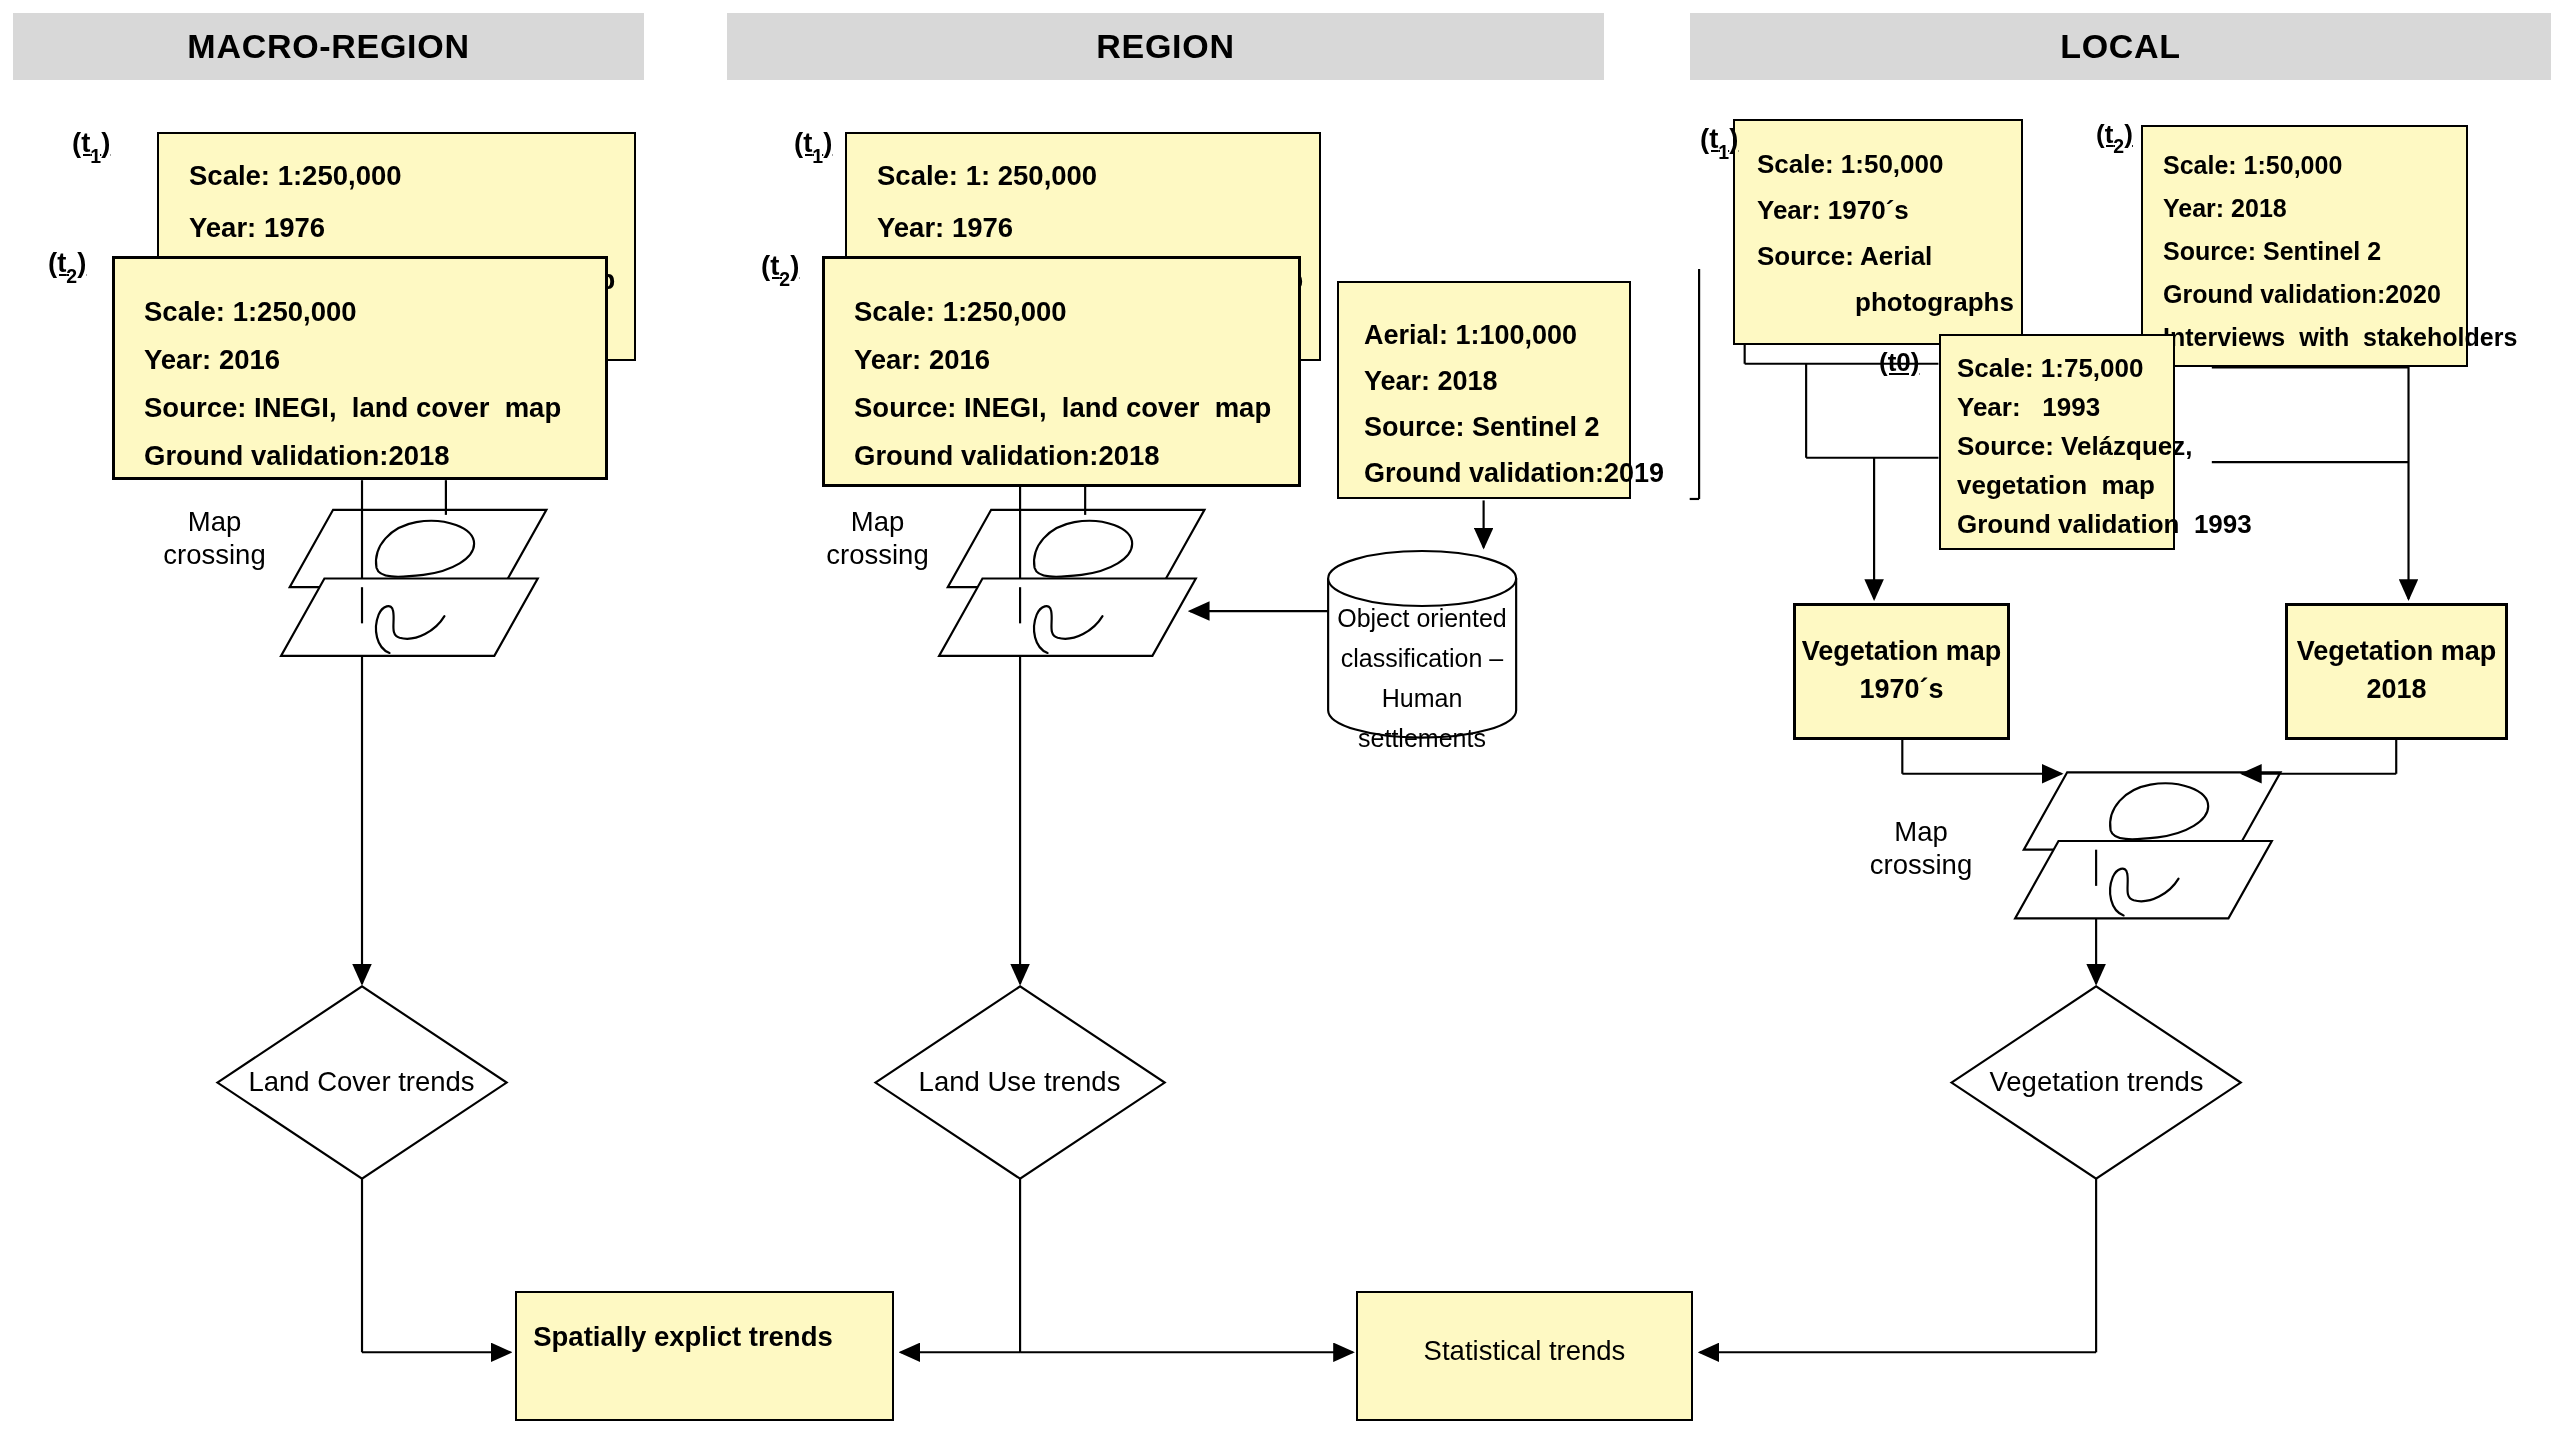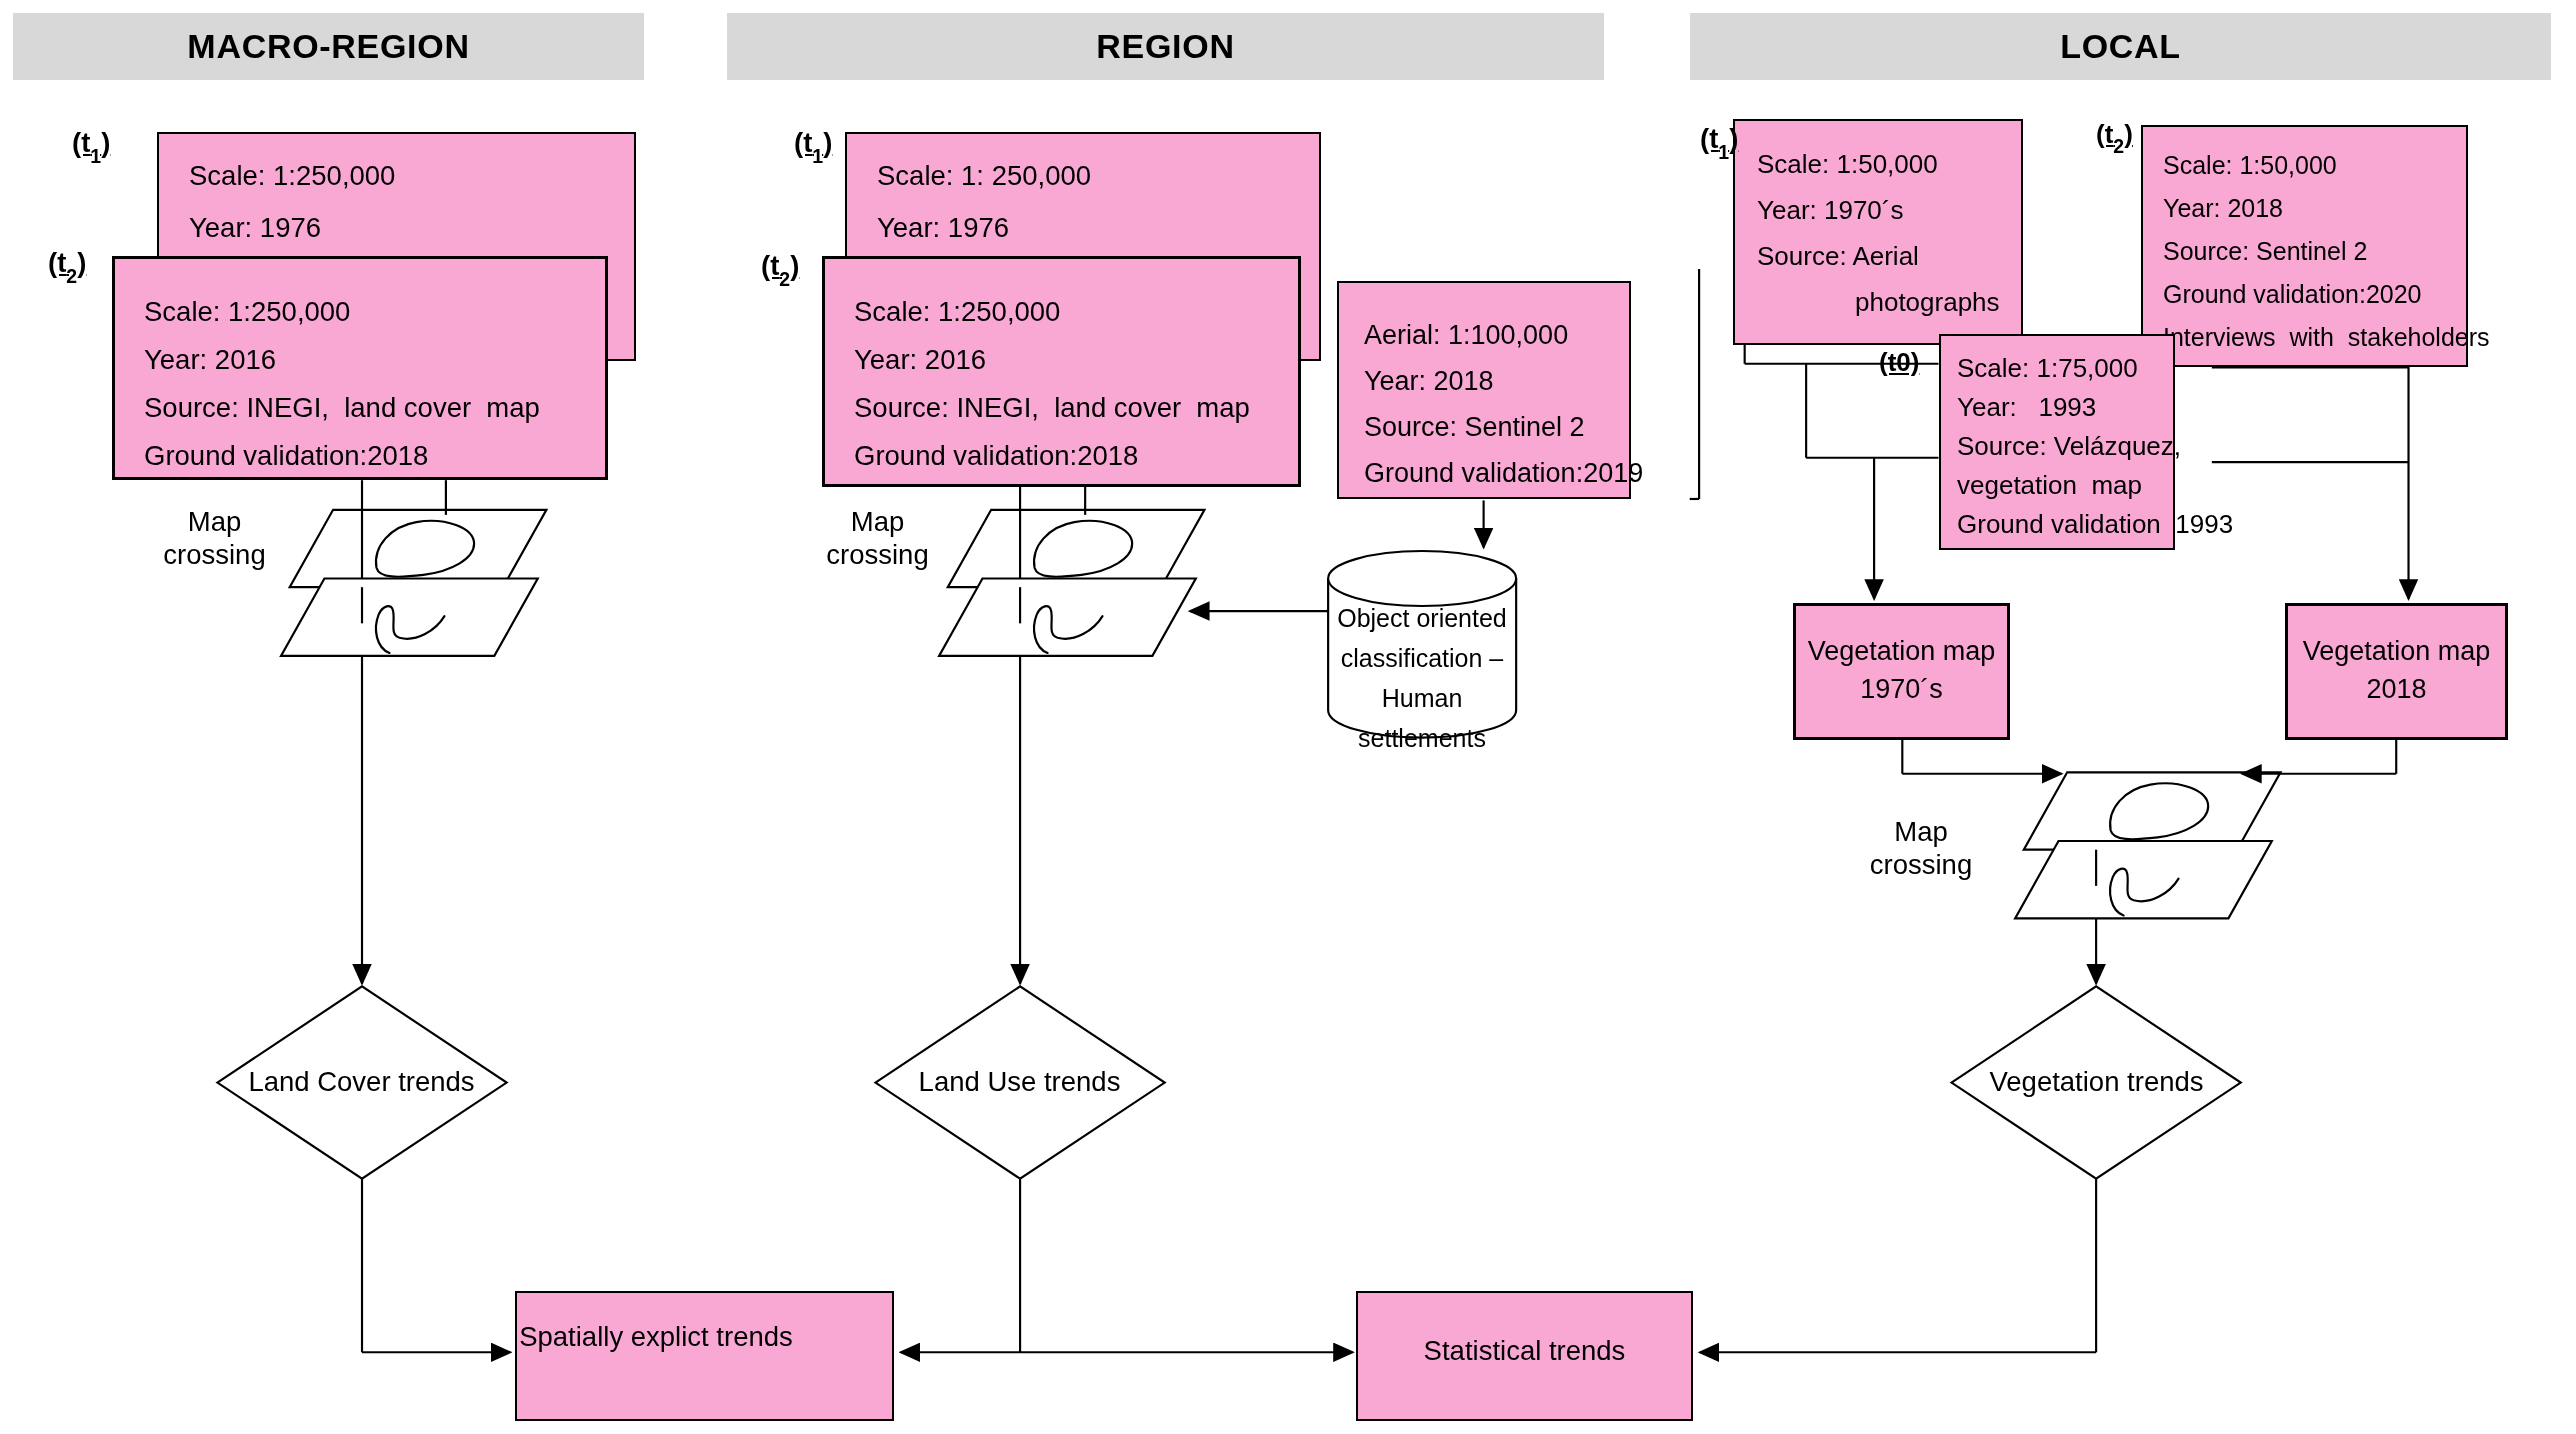--- a/index.html
+++ b/index.html
@@ -4,21 +4,21 @@
 <style>
   html,body{margin:0;padding:0;background:#fff;}
   .stage{position:relative;width:2576px;height:1434px;background:#ffffff;
          font-family:"Liberation Sans",sans-serif;color:#000;overflow:hidden;}
   svg.wires{position:absolute;left:0;top:0;z-index:1;}
   .shape{fill:#ffffff;stroke:#000;stroke-width:3;}
   .blob{fill:none;stroke:#000;stroke-width:3;stroke-linecap:round;}
   .wire{stroke:#000;stroke-width:3;fill:none;}
   .hdr{position:absolute;height:67px;background:#d8d8d8;z-index:2;
        font-weight:bold;font-size:34px;line-height:67px;text-align:center;letter-spacing:0.7px;}
-  .box{position:absolute;background:#f9a8d4;border:2.2px solid #000;box-sizing:border-box;z-index:3;}
+  .box{position:absolute;background:#fef9c3;border:2.2px solid #000;box-sizing:border-box;z-index:3;font-weight:bold;}
   .b5{border-width:3.6px;}
   .b4{border-width:2.9px;}
   .bl{display:block;white-space:pre;}
   .tl{position:absolute;z-index:5;font-weight:bold;font-size:27.5px;white-space:nowrap;text-decoration:underline;}
   .tl sub{font-size:19.5px;position:relative;bottom:-4.3px;}
   .lbl{position:absolute;z-index:5;font-size:27.5px;}
   .center{text-align:center;}
   .wrap{white-space:normal;}
 </style>
 </head>
@@ -169,21 +169,21 @@
   <div class="box b5 center" style="left:1793px;top:603px;width:217px;height:137px;padding-top:26px;font-size:27px;line-height:38px;">
     <span class="bl">Vegetation map</span>
     <span class="bl">1970´s</span>
   </div>
   <div class="box b5 center" style="left:2285px;top:603px;width:223px;height:137px;padding-top:26px;font-size:27px;line-height:38px;">
     <span class="bl">Vegetation map</span>
     <span class="bl">2018</span>
   </div>
 
   <div class="box b4" style="left:515px;top:1291px;width:379px;height:130px;"></div>
-  <div class="lbl center" style="left:488px;top:1321px;width:336px;">Spatially explict trends</div>
+  <div class="lbl center" style="left:515px;top:1321px;width:336px;font-weight:bold;">Spatially explict trends</div>
 
   <div class="box b4" style="left:1356px;top:1291px;width:337px;height:130px;"></div>
   <div class="lbl center" style="left:1356px;top:1335px;width:337px;">Statistical trends</div>
 
   <div class="lbl center" style="left:1328px;top:598px;width:188px;font-size:25px;line-height:40px;">
     <span class="bl wrap">Object oriented</span>
     <span class="bl wrap">classification –</span>
     <span class="bl wrap">Human settlements</span>
   </div>
 

